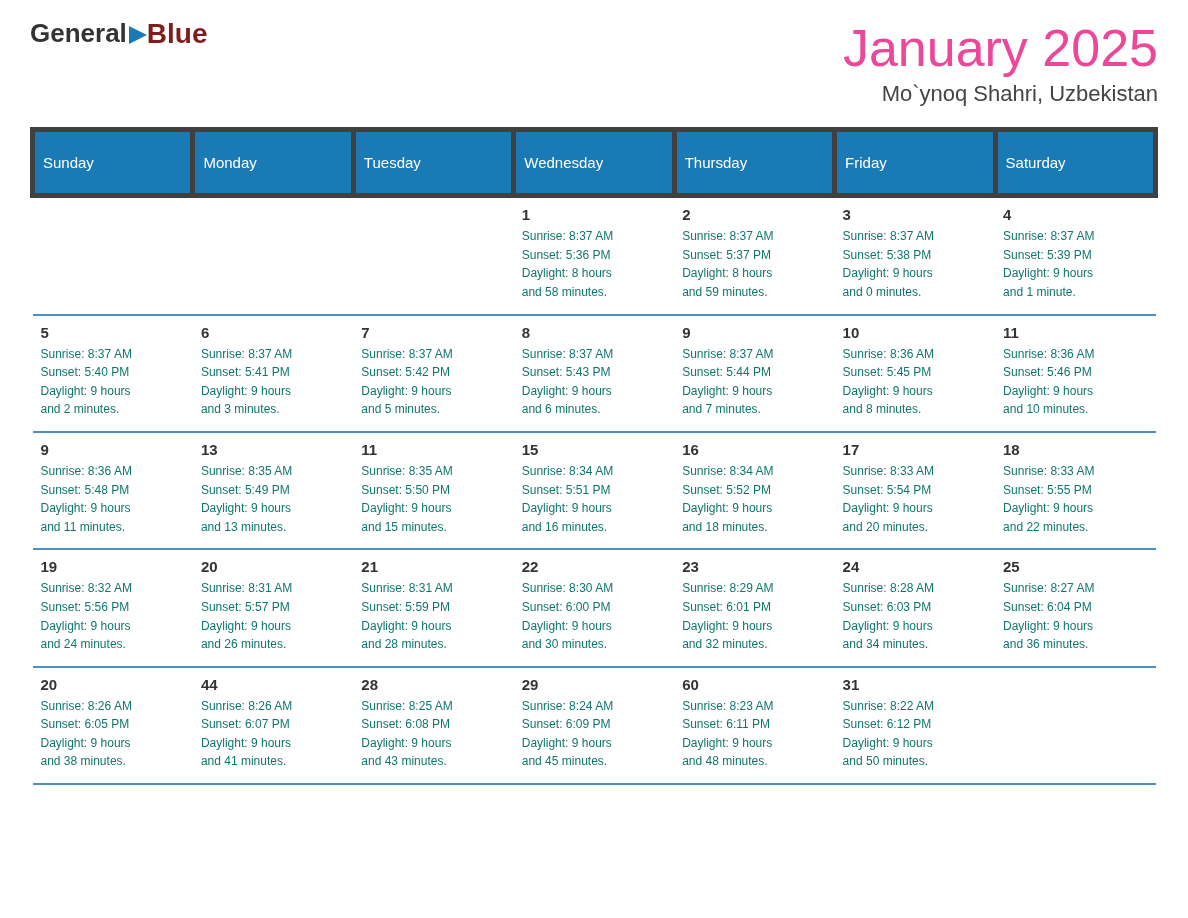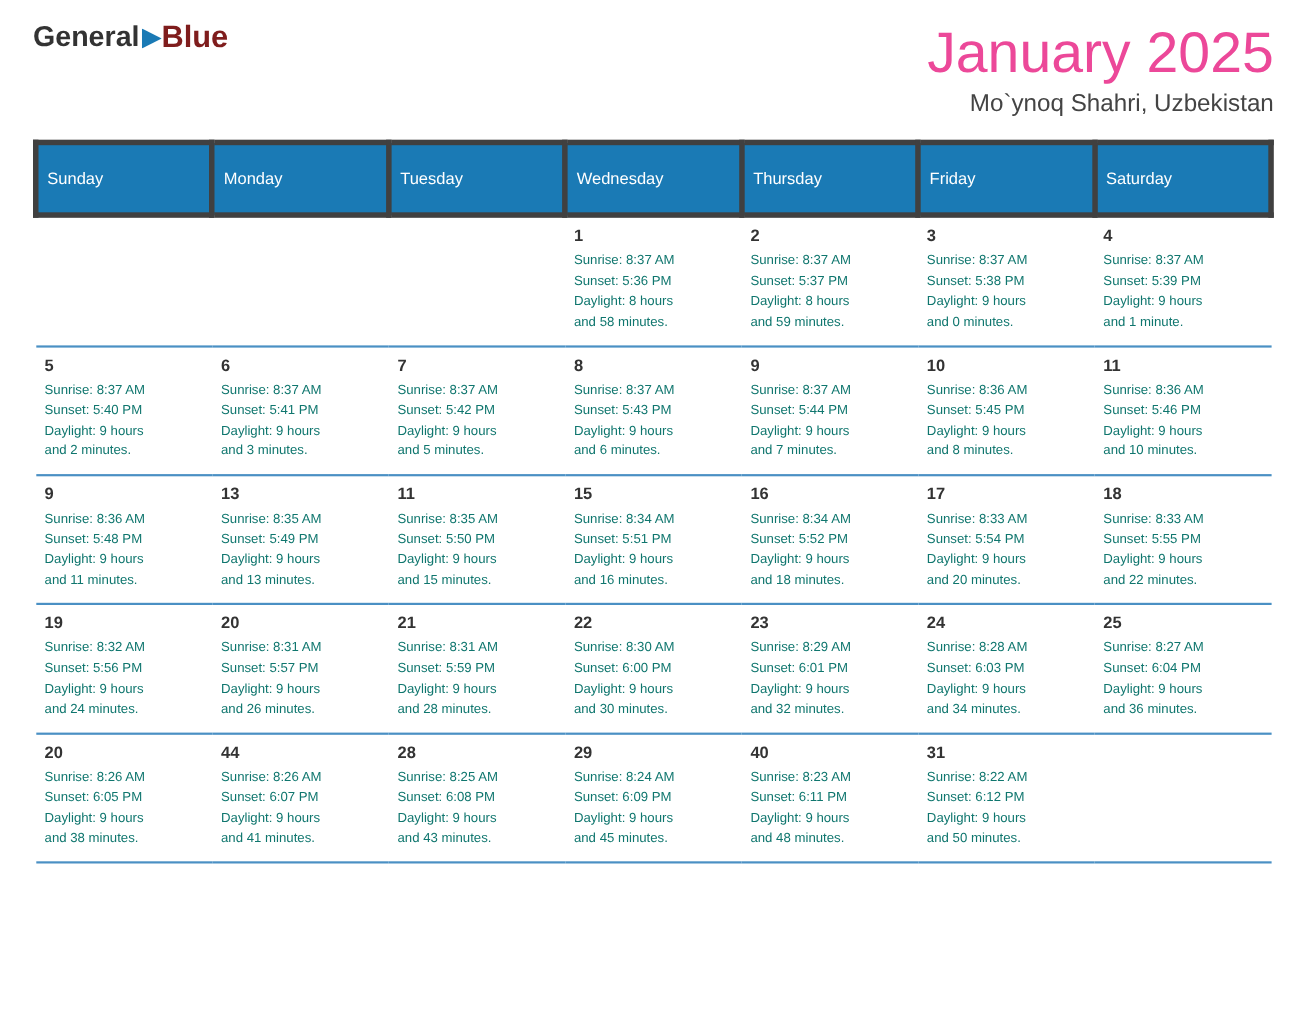--- a/index.html
+++ b/index.html
@@ -247,21 +247,21 @@
         </td>
         <td>
           <div class="day-number">28</div>
           <div class="day-info">Sunrise: 8:25 AM<br>Sunset: 6:08 PM<br>Daylight: 9 hours<br>and 43 minutes.</div>
         </td>
         <td>
           <div class="day-number">29</div>
           <div class="day-info">Sunrise: 8:24 AM<br>Sunset: 6:09 PM<br>Daylight: 9 hours<br>and 45 minutes.</div>
         </td>
         <td>
-          <div class="day-number">40</div>
+          <div class="day-number">60</div>
           <div class="day-info">Sunrise: 8:23 AM<br>Sunset: 6:11 PM<br>Daylight: 9 hours<br>and 48 minutes.</div>
         </td>
         <td>
           <div class="day-number">31</div>
           <div class="day-info">Sunrise: 8:22 AM<br>Sunset: 6:12 PM<br>Daylight: 9 hours<br>and 50 minutes.</div>
         </td>
         <td class="empty-cell"></td>
       </tr>
     </tbody>
 </table>

